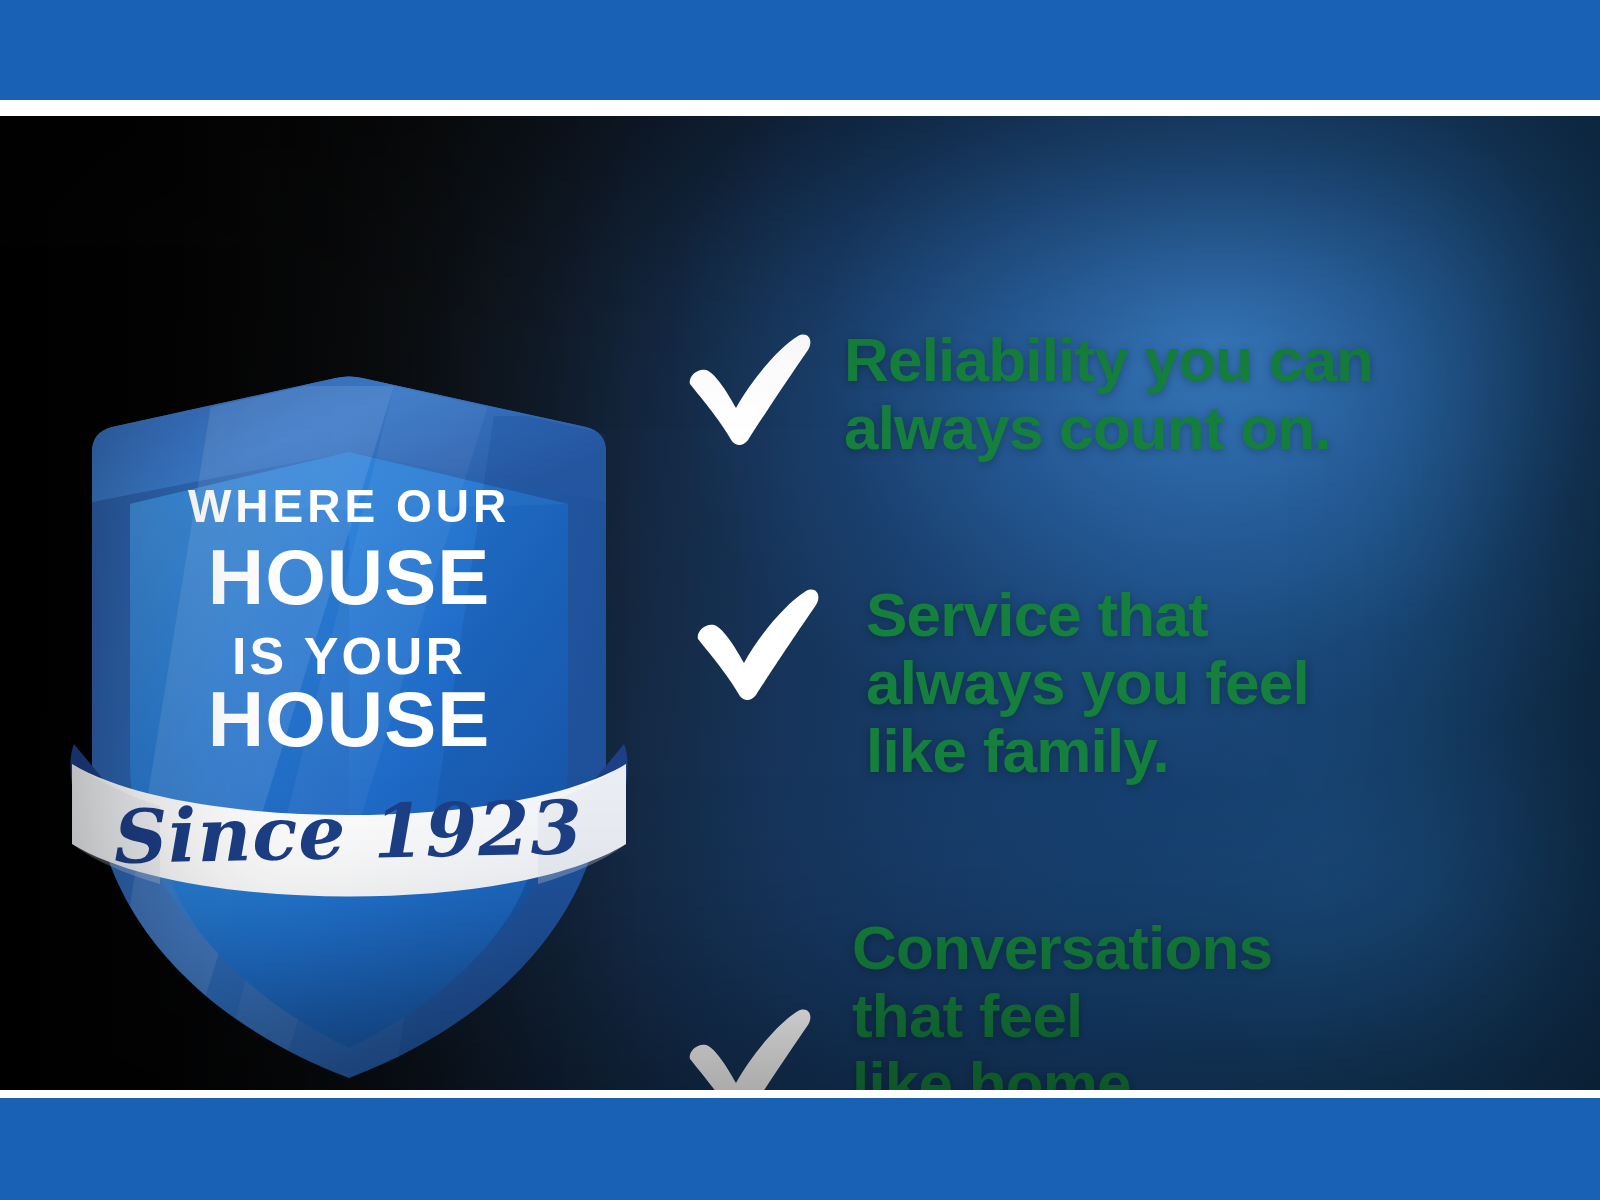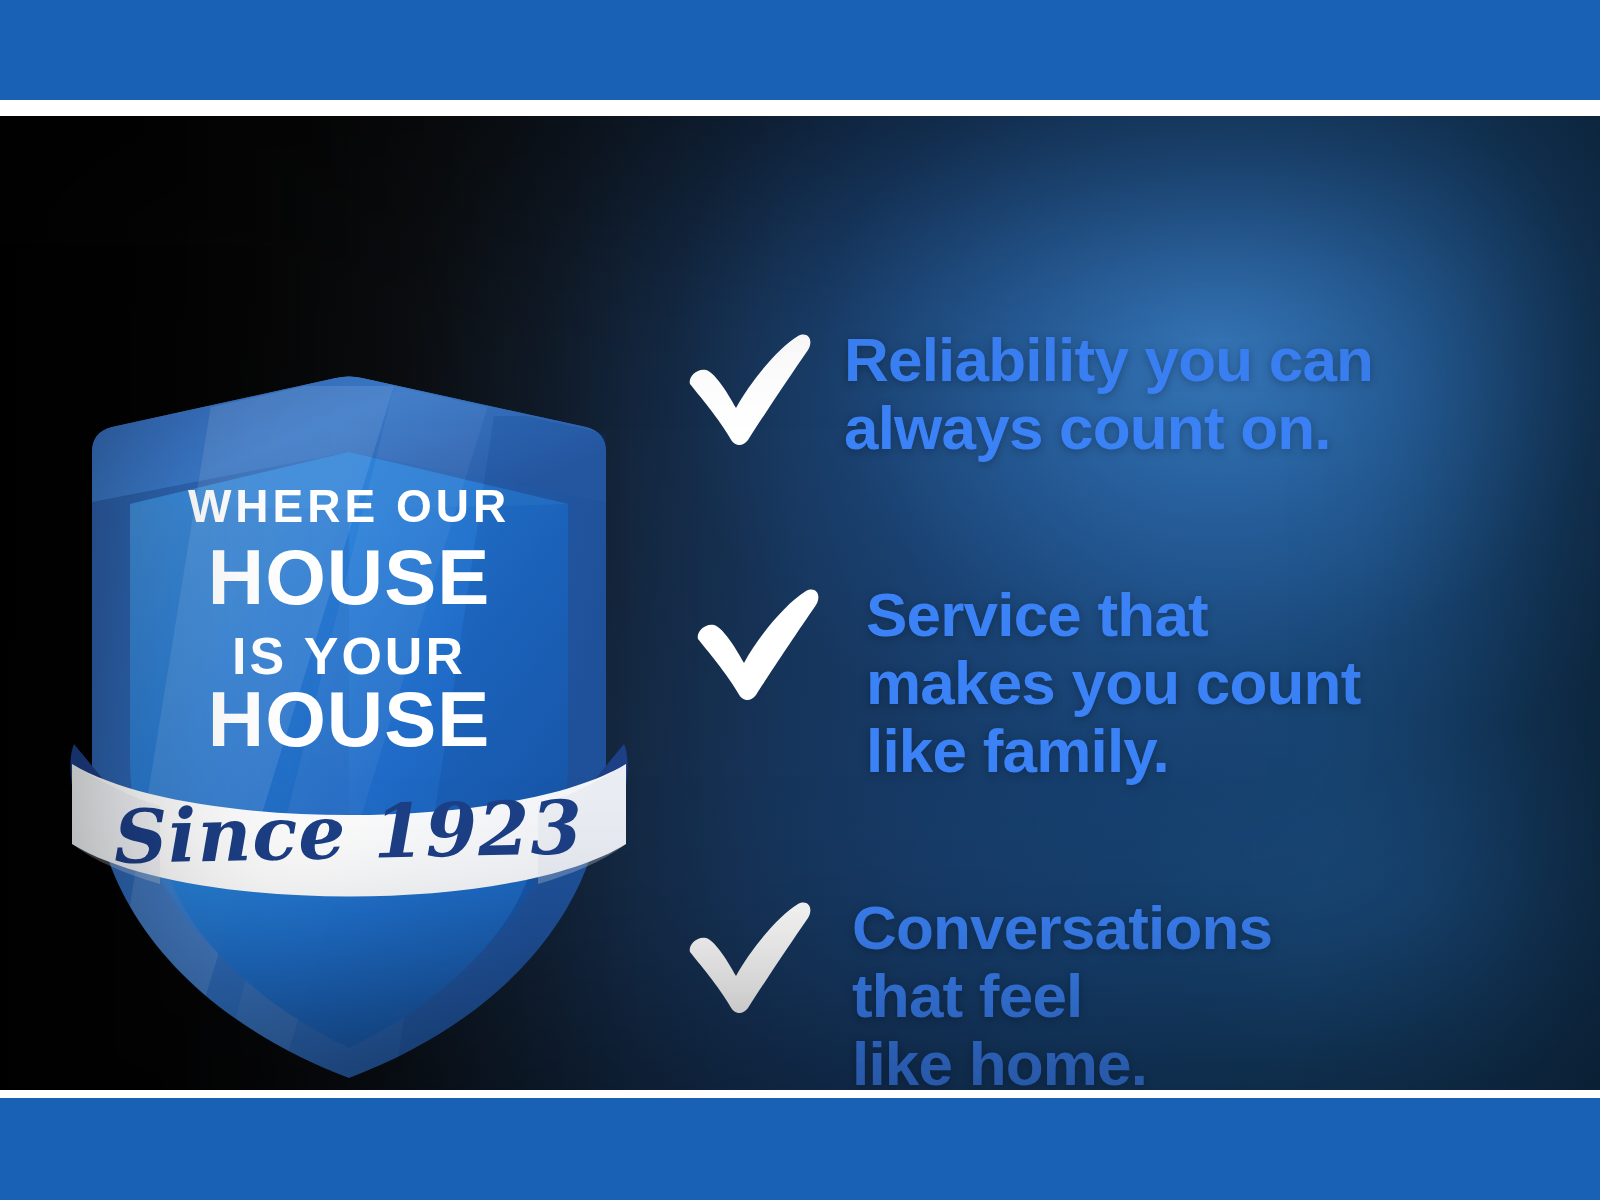--- a/index.html
+++ b/index.html
@@ -149,31 +149,31 @@
   .bullet .check {
     flex:0 0 auto;
     width:150px;
     margin-top:6px;
   }
   .bullet .check svg { display:block; width:136px; height:112px; overflow:visible; }
 
   .bullet .copy {
     font-family:"Liberation Sans", sans-serif;
     font-weight:700;
-    color:#3b82f6;
+    color:#15803d;
     font-size:62px;
     line-height:1.10;
     letter-spacing:-0.8px;
     text-shadow:0 2px 10px rgba(0,0,0,0.28);
     white-space:pre-line;
   }
 
   #bullet-0 { left:20px;  top:60px;  }
   #bullet-1 { left:28px;  top:315px; }
-  #bullet-2 { left:20px;  top:628px; }
+  #bullet-2 { left:20px;  top:648px;align-items:flex-end; }
 
   #bullet-0 .copy { margin-left:14px; }
   #bullet-1 .copy { margin-left:28px; }
   #bullet-2 .copy { margin-left:22px; }
 </style>
 </head>
 <body>
 
 <div id="canvas">
 
@@ -303,21 +303,21 @@
       <div class="bullet" id="bullet-1">
         <div class="check">
           <svg viewBox="0 0 136 112" xmlns="http://www.w3.org/2000/svg">
             <path d="M10,52 C8,46 16,36 26,38 C34,40 46,58 56,76
                      C70,50 98,16 118,4 C128,-1 134,8 128,18
                      C110,44 82,86 68,108 C62,116 54,114 50,106
                      C40,88 18,62 10,52 Z" fill="#ffffff"></path>
           </svg>
         </div>
         <div class="copy">Service that
-makes you count
+always you feel
 like family.</div>
       </div>
 
       <div class="bullet" id="bullet-2">
         <div class="check">
           <svg viewBox="0 0 136 112" xmlns="http://www.w3.org/2000/svg">
             <path d="M10,52 C8,46 16,36 26,38 C34,40 46,58 56,76
                      C70,50 98,16 118,4 C128,-1 134,8 128,18
                      C110,44 82,86 68,108 C62,116 54,114 50,106
                      C40,88 18,62 10,52 Z" fill="#ffffff"></path>

